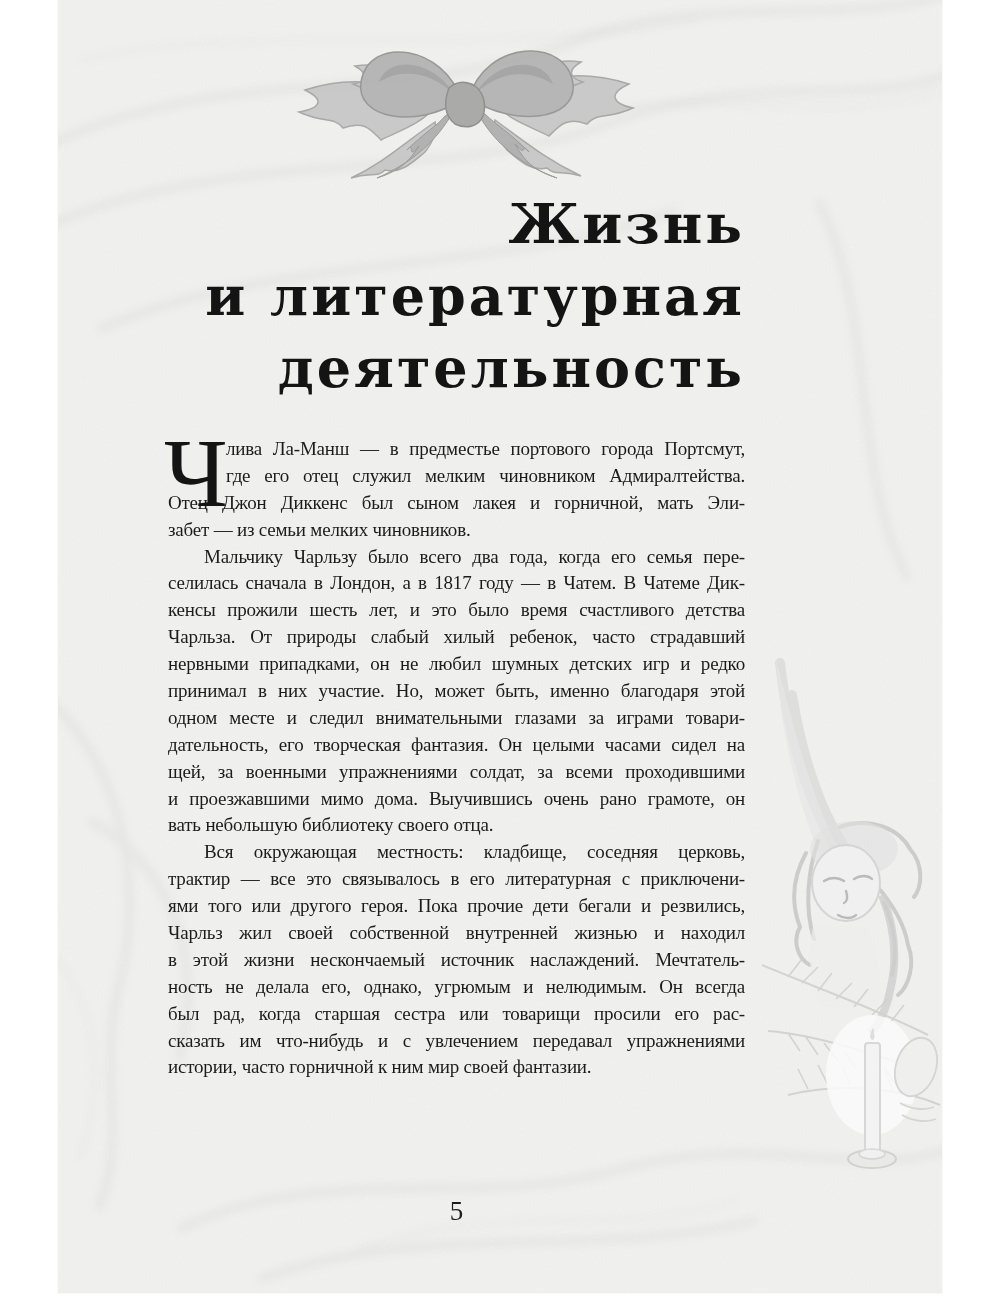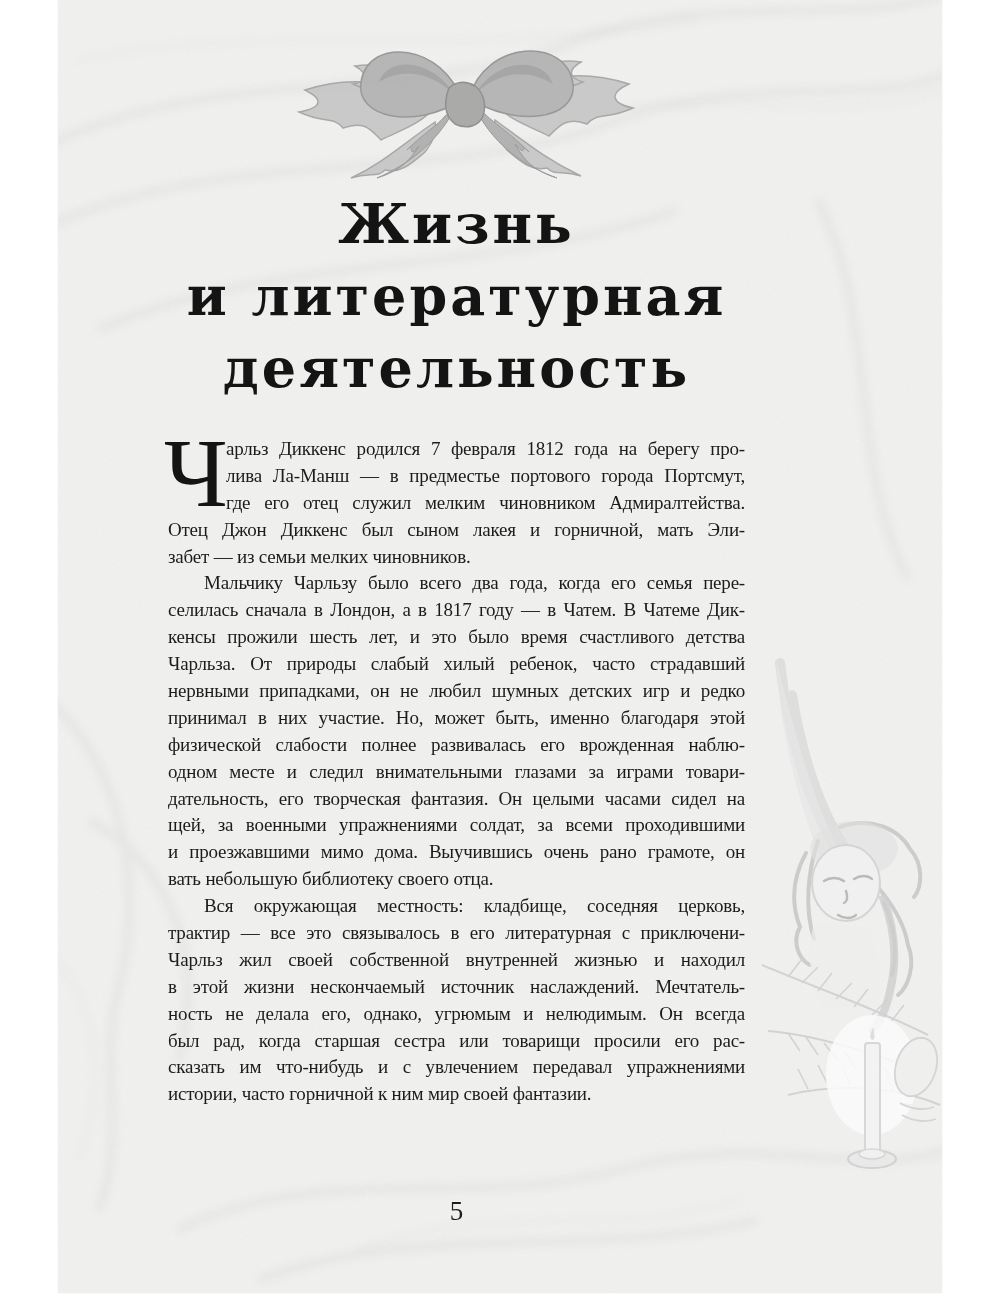--- a/index.html
+++ b/index.html
@@ -6,21 +6,21 @@
   .sheet{
     position:absolute;left:58px;top:0;width:884px;height:1293px;
     background:#fbfbfa;
     box-shadow:0 0 0 1px rgba(0,0,0,0.02);
   }
   .frost-layer{position:absolute;left:0;top:0;pointer-events:none;}
   .ornament-bow{position:absolute;left:227px;top:12px;width:360px;height:172px;}
   .angel-art{position:absolute;left:700px;top:635px;width:186px;height:566px;}
   .title{
     position:absolute;left:110px;top:188px;width:577px;
-    text-align:center;color:#141414;
+    text-align:right;color:#141414;
     font-family:"DejaVu Serif",serif;font-weight:700;
   }
   .title .tline{font-size:54px;line-height:72px;letter-spacing:3px;}
   .body-text{
     position:absolute;left:110px;top:436px;width:577px;
     font-family:"Liberation Serif",serif;font-size:19px;color:#1c1c1c;
     letter-spacing:-0.2px;
   }
   .para{margin:0;}
   .line{
@@ -170,43 +170,42 @@
 
   <div class="title">
     <div class="tline">Жизнь</div>
     <div class="tline">и литературная</div>
     <div class="tline">деятельность</div>
   </div>
 
   <div class="body-text">
     <span class="dropcap">Ч</span>
   <div class="para">
-        <div class="line dropgap">арльз Диккенс родился 7 февраля 1812 года на берегу про-</div>
         <div class="line dropgap">лива Ла-Манш — в предместье портового города Портсмут,</div>
         <div class="line dropgap">где его отец служил мелким чиновником Адмиралтейства.</div>
         <div class="line">Отец Джон Диккенс был сыном лакея и горничной, мать Эли-</div>
         <div class="line last">забет — из семьи мелких чиновников.</div>
       </div>
       <div class="para">
         <div class="line indent">Мальчику Чарльзу было всего два года, когда его семья пере-</div>
         <div class="line">селилась сначала в Лондон, а в 1817 году — в Чатем. В Чатеме Дик-</div>
         <div class="line">кенсы прожили шесть лет, и это было время счастливого детства</div>
         <div class="line">Чарльза. От природы слабый хилый ребенок, часто страдавший</div>
         <div class="line">нервными припадками, он не любил шумных детских игр и редко</div>
         <div class="line">принимал в них участие. Но, может быть, именно благодаря этой</div>
-        <div class="line">физической слабости полнее развивалась его врожденная наблю-</div>
         <div class="line">одном месте и следил внимательными глазами за играми товари-</div>
         <div class="line">дательность, его творческая фантазия. Он целыми часами сидел на</div>
         <div class="line">щей, за военными упражнениями солдат, за всеми проходившими</div>
         <div class="line">и проезжавшими мимо дома. Выучившись очень рано грамоте, он</div>
         <div class="line last">вать небольшую библиотеку своего отца.</div>
       </div>
       <div class="para">
         <div class="line indent">Вся окружающая местность: кладбище, соседняя церковь,</div>
         <div class="line">трактир — все это связывалось в его литературная с приключени-</div>
+        <div class="line">ями того или другого героя. Пока прочие дети бегали и резвились,</div>
         <div class="line">Чарльз жил своей собственной внутренней жизнью и находил</div>
         <div class="line">в этой жизни нескончаемый источник наслаждений. Мечтатель-</div>
         <div class="line">ность не делала его, однако, угрюмым и нелюдимым. Он всегда</div>
         <div class="line">был рад, когда старшая сестра или товарищи просили его рас-</div>
         <div class="line">сказать им что-нибудь и с увлечением передавал упражнениями</div>
         <div class="line last">истории, часто горничной к ним мир своей фантазии.</div>
       </div>
     </div>
 
   <div class="page-number">5</div>

